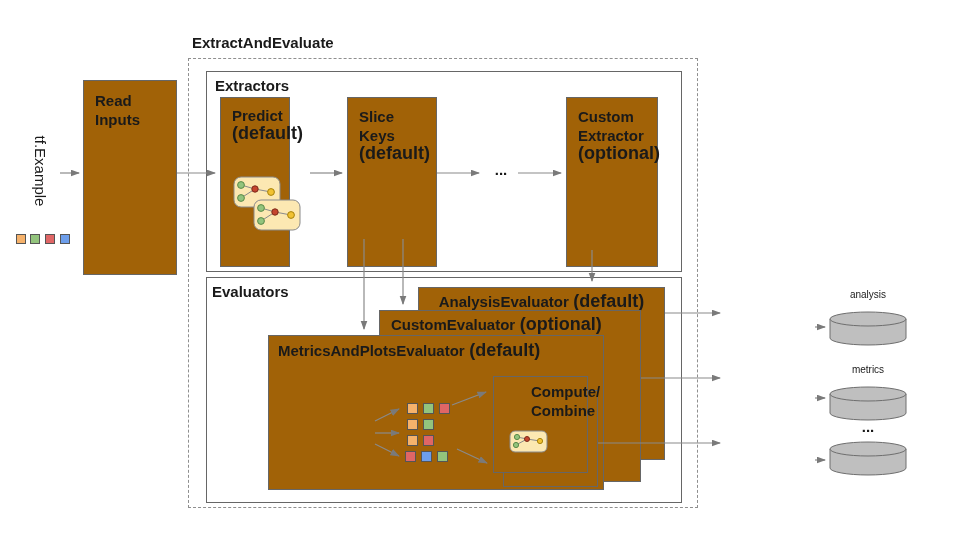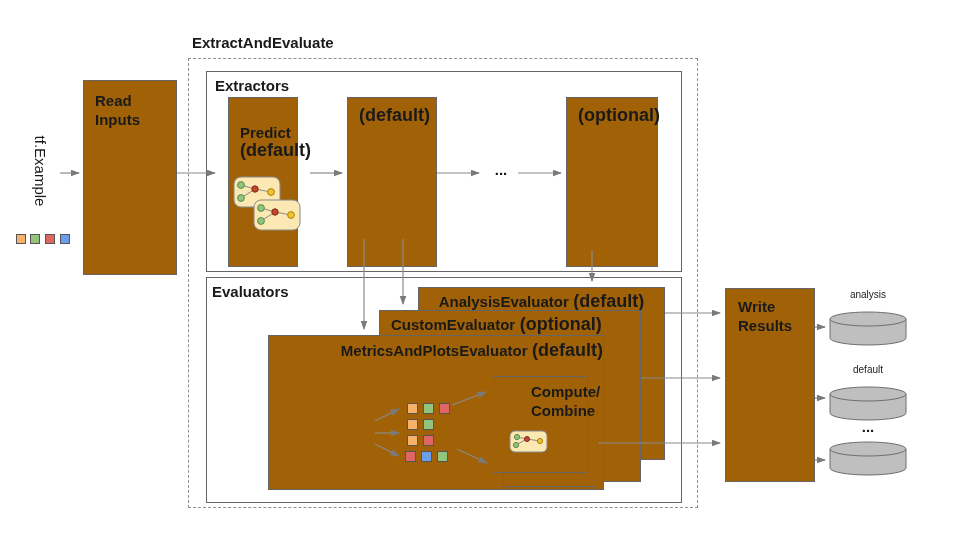--- a/index.html
+++ b/index.html
@@ -36,21 +36,21 @@
     <span class="b15 blockname" style="width:58px;">Read Inputs</span>
   </div>
 
   <div class="abs b15" style="left:192px;top:33px;">ExtractAndEvaluate</div>
 
   <div class="abs dashed" style="left:188px;top:58px;width:510px;height:450px;"></div>
 
   <div class="abs outline" style="left:206px;top:71px;width:476px;height:201px;"></div>
   <div class="abs b15" style="left:215px;top:76px;">Extractors</div>
 
-  <div class="abs tan" style="left:228px;top:97px;width:70px;height:170px;padding:25px 0 0 11px;">
+  <div class="abs tan" style="left:220px;top:97px;width:70px;height:170px;padding:8px 0 0 11px;">
     <span class="b15 blockname">Predict</span>
     <span class="b12 blockname">(default)</span>
   </div>
 
   <svg class="abs" style="left:232px;top:174px;" width="70" height="58" viewBox="0 0 70 58">
     <rect x="2" y="3" width="46" height="30" rx="7" fill="#FCE8B2" stroke="#8a8a8a"></rect>
     <line x1="9" y1="11" x2="23" y2="15" stroke="#8a8a8a"></line>
     <line x1="9" y1="24" x2="23" y2="15" stroke="#8a8a8a"></line>
     <line x1="23" y1="15" x2="39" y2="18" stroke="#8a8a8a"></line>
     <circle cx="9" cy="11" r="3.4" fill="#93C47D" stroke="#5b8a48"></circle>
@@ -61,26 +61,28 @@
     <line x1="29" y1="34" x2="43" y2="38" stroke="#8a8a8a"></line>
     <line x1="29" y1="47" x2="43" y2="38" stroke="#8a8a8a"></line>
     <line x1="43" y1="38" x2="59" y2="41" stroke="#8a8a8a"></line>
     <circle cx="29" cy="34" r="3.4" fill="#93C47D" stroke="#5b8a48"></circle>
     <circle cx="29" cy="47" r="3.4" fill="#93C47D" stroke="#5b8a48"></circle>
     <circle cx="43" cy="38" r="3.2" fill="#C5452E" stroke="#7d2a1a"></circle>
     <circle cx="59" cy="41" r="3.4" fill="#F1C232" stroke="#a8820a"></circle>
   </svg>
 
   <div class="abs tan" style="left:347px;top:97px;width:90px;height:170px;padding:9px 0 0 11px;">
+    <span class="b15 blockname" style="width:64px;">Slice Keys</span>
     <span class="b12 blockname">(default)</span>
   </div>
 
   <div class="abs b15" style="left:489px;top:160px;width:24px;text-align:center;">...</div>
 
   <div class="abs tan" style="left:566px;top:97px;width:92px;height:170px;padding:9px 0 0 11px;">
+    <span class="b15 blockname" style="width:72px;">Custom Extractor</span>
     <span class="b12 blockname">(optional)</span>
   </div>
 
   <div class="abs outline" style="left:206px;top:277px;width:476px;height:226px;"></div>
   <div class="abs b15" style="left:212px;top:282px;">Evaluators</div>
 
   <div class="abs tan" style="left:418px;top:287px;width:247px;height:173px;z-index:3;">
     <div class="ctr" style="margin-top:4px;">
       <span class="b15">AnalysisEvaluator</span>
       <span class="b12">(default)</span>
@@ -88,21 +90,21 @@
   </div>
 
   <div class="abs tan" style="left:379px;top:310px;width:262px;height:172px;z-index:4;">
     <div style="margin:4px 0 0 11px;">
       <span class="b15">CustomEvaluator</span>
       <span class="b12">(optional)</span>
     </div>
   </div>
 
   <div class="abs tan" style="left:268px;top:335px;width:336px;height:155px;z-index:5;">
-    <div style="margin:5px 0 0 9px;text-align:right;">
+    <div style="margin:5px 0 0 9px;">
       <span class="b15">MetricsAndPlotsEvaluator</span>
       <span class="b12">(default)</span>
     </div>
   </div>
 
 
   <div class="abs" style="z-index:7;">
     <span class="sq" style="left: 407px; top: 403px; width: 11px; height: 11px; background: rgb(246, 178, 107);"></span>
     <span class="sq" style="left: 423px; top: 403px; width: 11px; height: 11px; background: rgb(147, 196, 125);"></span>
     <span class="sq" style="left: 439px; top: 403px; width: 11px; height: 11px; background: rgb(224, 102, 102);"></span>
@@ -124,31 +126,28 @@
     <rect x="1" y="2" width="37" height="21" rx="5" fill="#FCE8B2" stroke="#8a8a8a"></rect>
     <line x1="8" y1="8" x2="18" y2="10" stroke="#8a8a8a"></line>
     <line x1="7" y1="16" x2="18" y2="10" stroke="#8a8a8a"></line>
     <line x1="18" y1="10" x2="31" y2="12" stroke="#8a8a8a"></line>
     <circle cx="8" cy="8" r="2.6" fill="#93C47D" stroke="#5b8a48"></circle>
     <circle cx="7" cy="16" r="2.6" fill="#93C47D" stroke="#5b8a48"></circle>
     <circle cx="18" cy="10" r="2.5" fill="#C5452E" stroke="#7d2a1a"></circle>
     <circle cx="31" cy="12" r="2.6" fill="#F1C232" stroke="#a8820a"></circle>
   </svg>
 
-  <div class="abs tan" style="left:725px;top:288px;width:90px;height:194px;padding:8px 0 0 12px;">
-    <span class="b15 blockname" style="width:70px;">Write Results</span>
-  </div>
 
   <div class="abs r15 ctr" style="left:829px;top:286px;width:78px;">analysis</div>
   <svg class="abs" style="left:829px;top:311px;" width="78" height="35" viewBox="0 0 78 35">
     <path d="M1 8 L1 27 A38 7 0 0 0 77 27 L77 8" fill="#BFBFBF" stroke="#6E6E6E"></path>
     <ellipse cx="39" cy="8" rx="38" ry="7" fill="#BFBFBF" stroke="#6E6E6E"></ellipse>
   </svg>
 
-  <div class="abs r15 ctr" style="left:829px;top:361px;width:78px;">default</div>
+  <div class="abs r15 ctr" style="left:829px;top:361px;width:78px;">metrics</div>
   <svg class="abs" style="left:829px;top:386px;" width="78" height="35" viewBox="0 0 78 35">
     <path d="M1 8 L1 27 A38 7 0 0 0 77 27 L77 8" fill="#BFBFBF" stroke="#6E6E6E"></path>
     <ellipse cx="39" cy="8" rx="38" ry="7" fill="#BFBFBF" stroke="#6E6E6E"></ellipse>
   </svg>
 
   <div class="abs b15 ctr" style="left:829px;top:417px;width:78px;">...</div>
   <svg class="abs" style="left:829px;top:441px;" width="78" height="35" viewBox="0 0 78 35">
     <path d="M1 8 L1 27 A38 7 0 0 0 77 27 L77 8" fill="#BFBFBF" stroke="#6E6E6E"></path>
     <ellipse cx="39" cy="8" rx="38" ry="7" fill="#BFBFBF" stroke="#6E6E6E"></ellipse>
   </svg>

